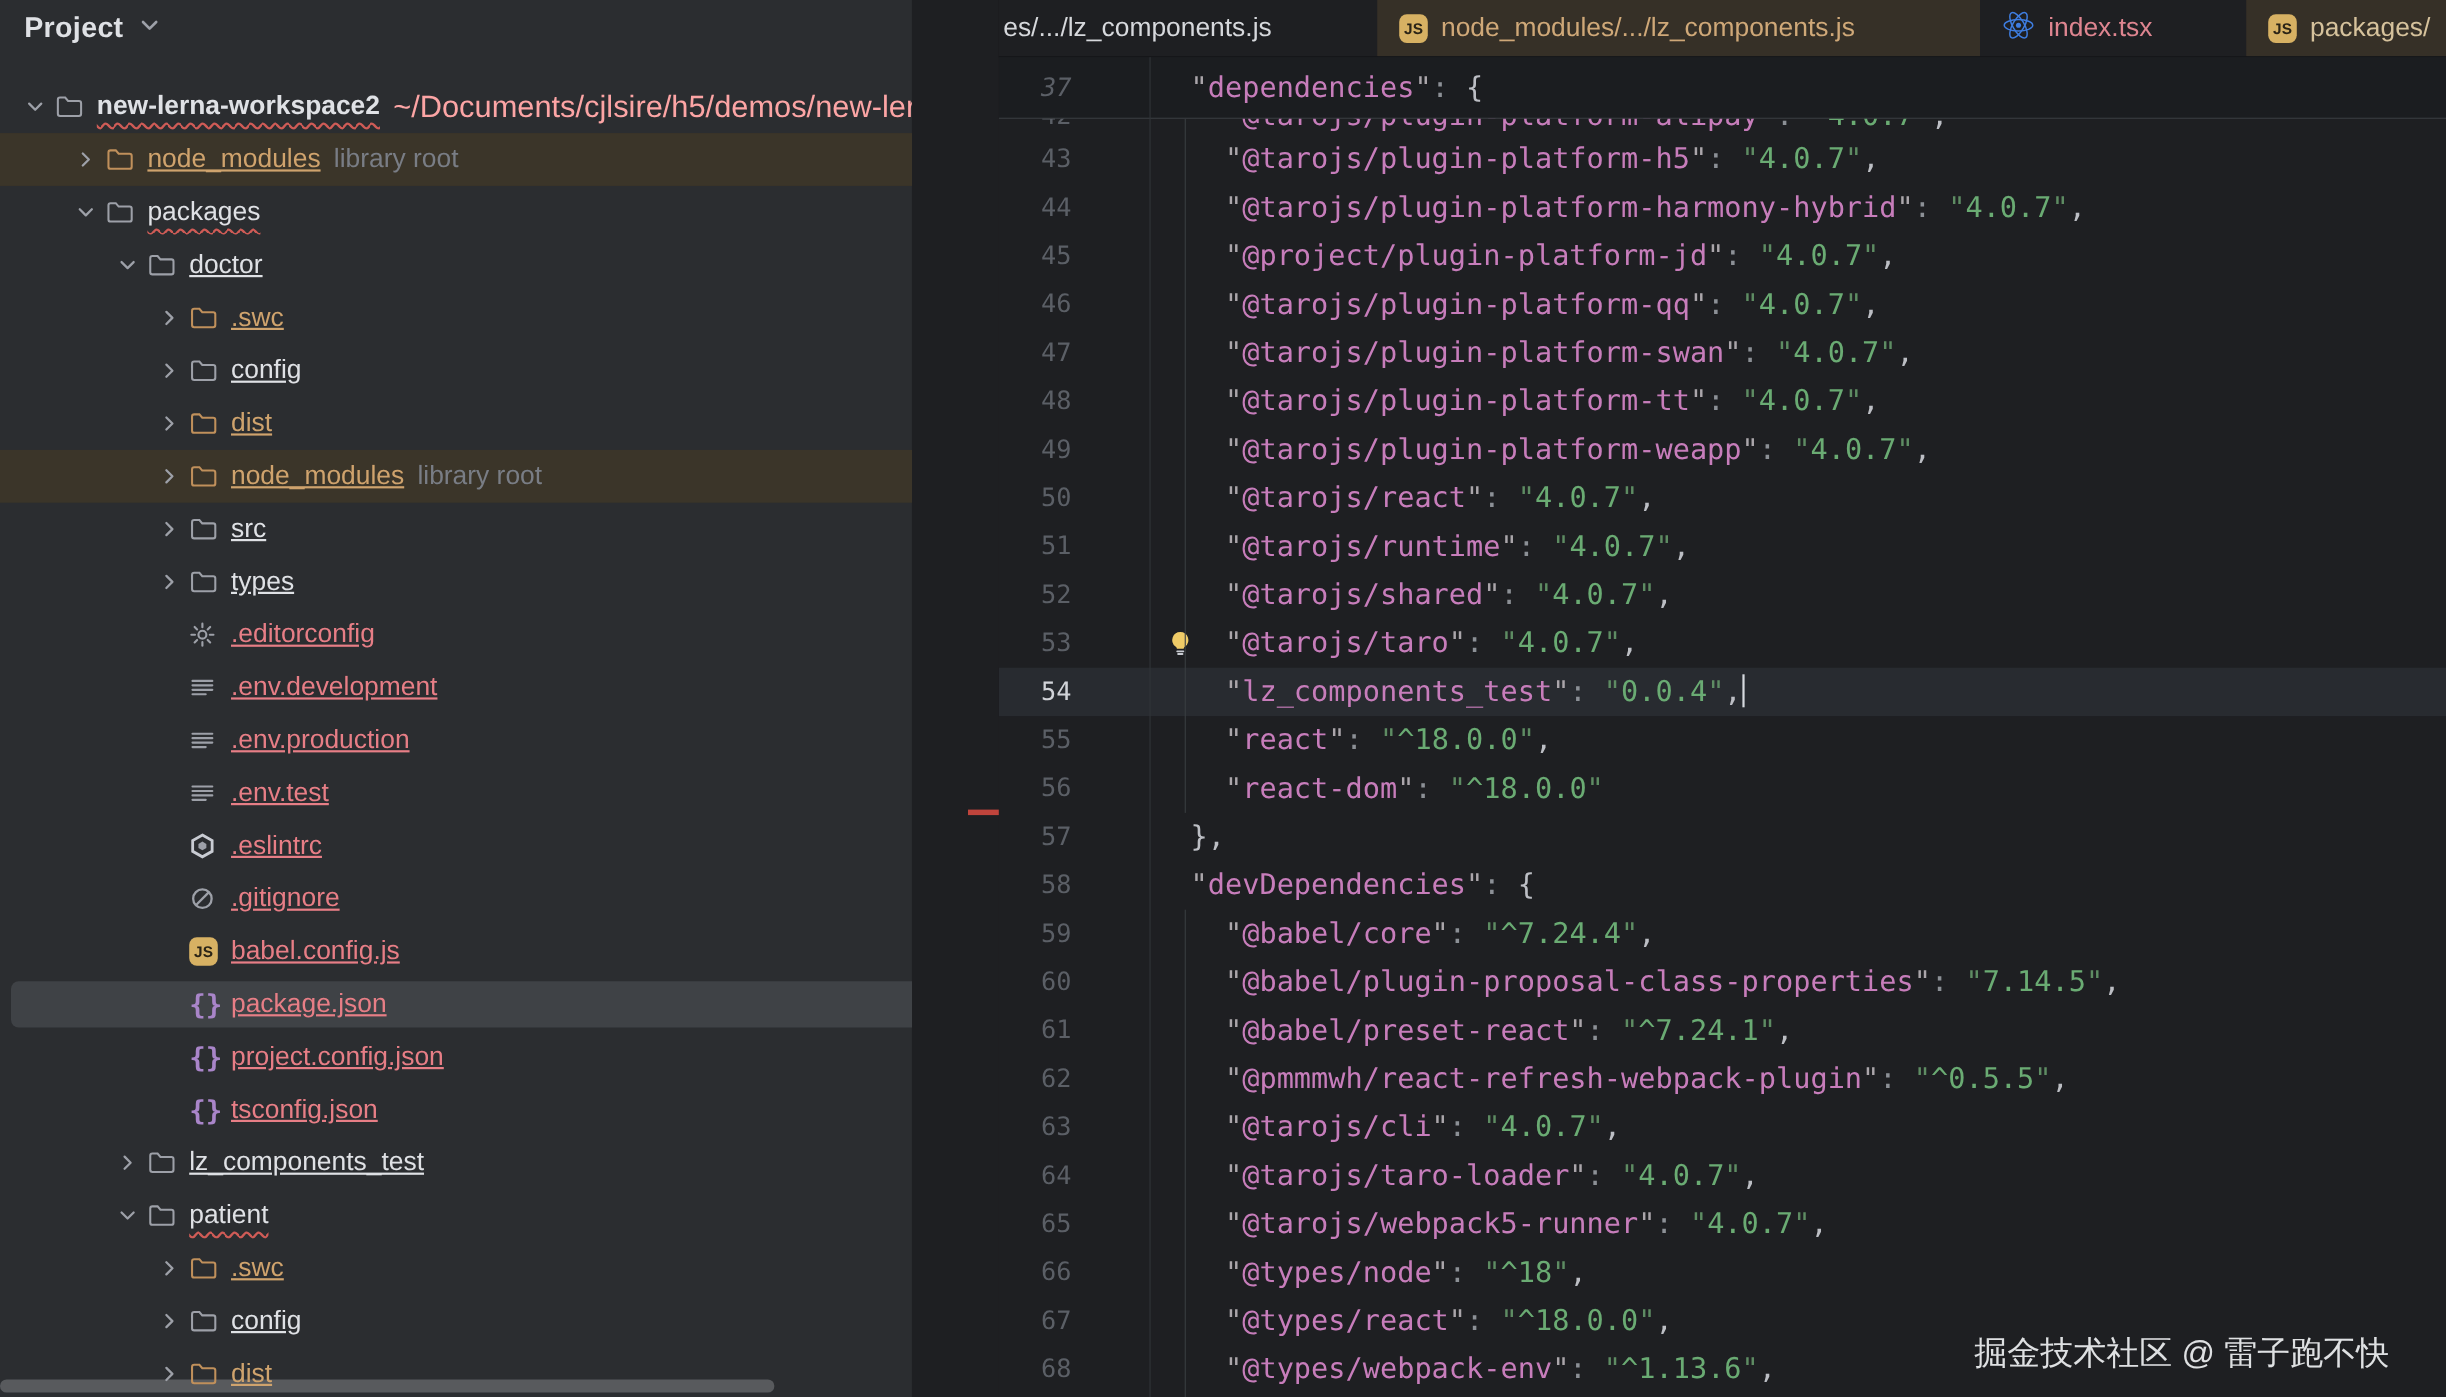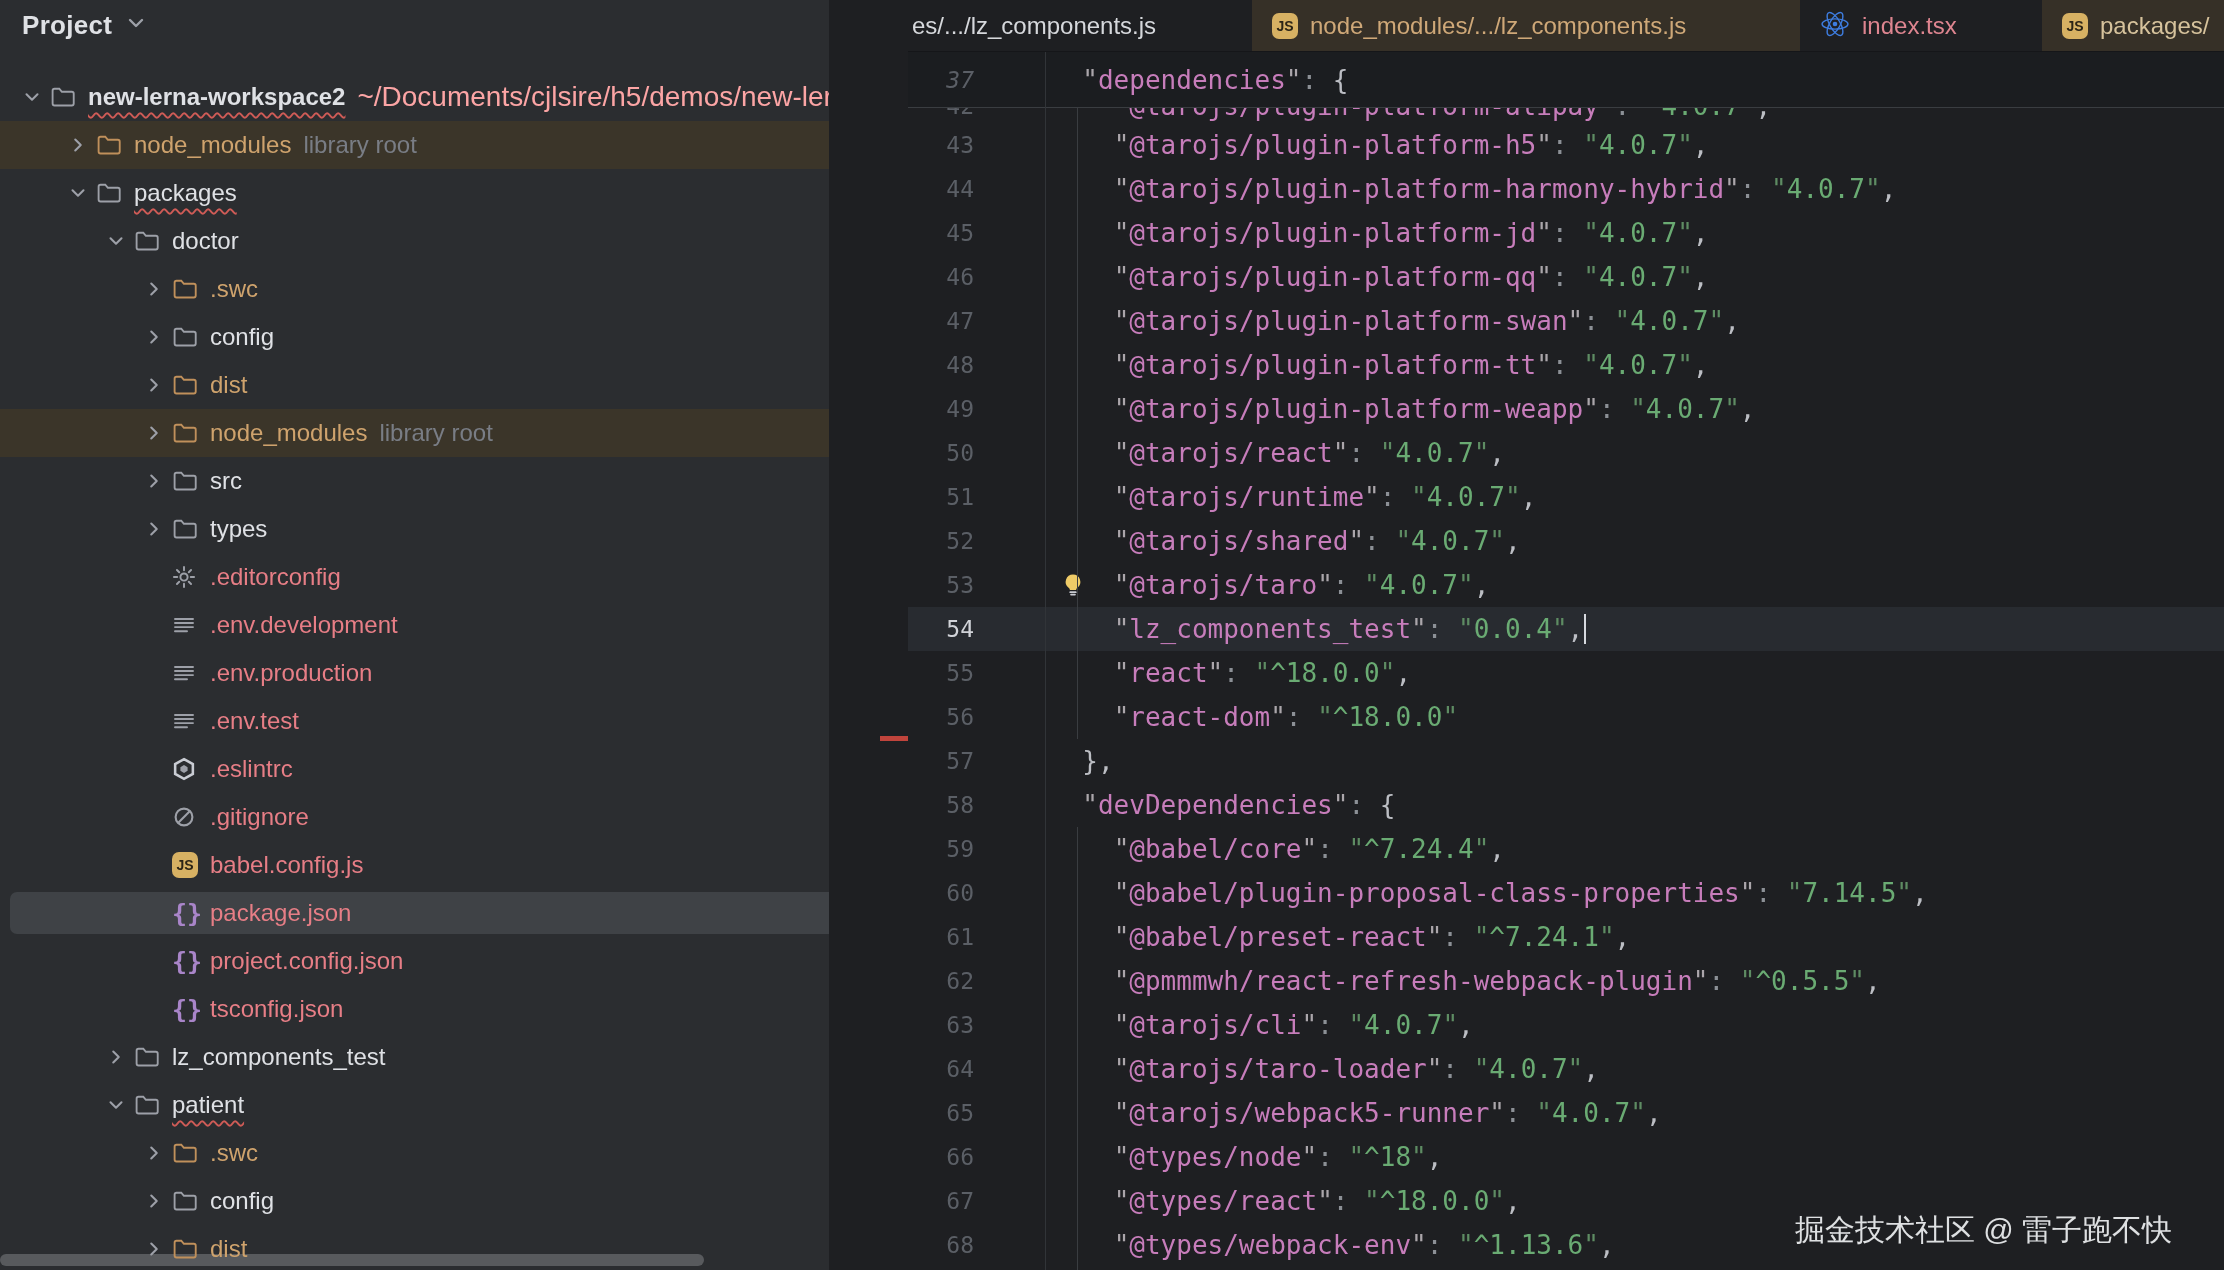--- a/index.html
+++ b/index.html
@@ -24,21 +24,21 @@
     white-space:nowrap; overflow:hidden; width:908px;
   }
   .tree-row.hl-lib { background:#3B3529; }
   .tree-row.selected::before {
     content:''; position:absolute; left:10px; right:48px; top:3px; bottom:3px;
     background:#3F4246; border-radius:7px; z-index:0;
   }
   .tree-row > * { position:relative; z-index:1; }
   .chev-slot { width:36px; flex:none; display:flex; align-items:center; justify-content:center; }
   .icon-slot { width:36px; flex:none; display:flex; align-items:center; }
-  .tree-label { font-size:24px; color:#DFE1E5; margin-left:2px; }
+  .tree-label { font-size:24px; color:#DFE1E5; margin-left:2px;text-decoration:underline; }
   .c-orange { color:#CFA36D; }
   .c-pink   { color:#E77E86; }
   .bold     { font-weight:bold; }
   .badge { font-size:24px; color:#797D85; margin-left:12px; }
   .pathtxt { font-size:28px; color:#fca5a5; margin-left:12px; }
   .squig {
     text-decoration: underline; text-decoration-style: wavy;
     text-decoration-color:#CF5B56; text-decoration-thickness:2px;
     text-underline-offset:7px;
   }
@@ -451,21 +451,21 @@
       <div class="code-row">
         <span class="gutter">43</span>
         <span class="codeln"><span>    </span><span class="kq">"</span><span class="k">@tarojs/plugin-platform-h5</span><span class="kq">"</span><span class="pn">:</span> <span class="vq">"</span><span class="v">4.0.7</span><span class="vq">"</span><span class="br">,</span></span>
       </div>
       <div class="code-row">
         <span class="gutter">44</span>
         <span class="codeln"><span>    </span><span class="kq">"</span><span class="k">@tarojs/plugin-platform-harmony-hybrid</span><span class="kq">"</span><span class="pn">:</span> <span class="vq">"</span><span class="v">4.0.7</span><span class="vq">"</span><span class="br">,</span></span>
       </div>
       <div class="code-row">
         <span class="gutter">45</span>
-        <span class="codeln"><span>    </span><span class="kq">"</span><span class="k">@tarojs/plugin-platform-jd</span><span class="kq">"</span><span class="pn">:</span> <span class="vq">"</span><span class="v">4.0.7</span><span class="vq">"</span><span class="br">,</span></span>
+        <span class="codeln"><span>    </span><span class="kq">"</span><span class="k">@project/plugin-platform-jd</span><span class="kq">"</span><span class="pn">:</span> <span class="vq">"</span><span class="v">4.0.7</span><span class="vq">"</span><span class="br">,</span></span>
       </div>
       <div class="code-row">
         <span class="gutter">46</span>
         <span class="codeln"><span>    </span><span class="kq">"</span><span class="k">@tarojs/plugin-platform-qq</span><span class="kq">"</span><span class="pn">:</span> <span class="vq">"</span><span class="v">4.0.7</span><span class="vq">"</span><span class="br">,</span></span>
       </div>
       <div class="code-row">
         <span class="gutter">47</span>
         <span class="codeln"><span>    </span><span class="kq">"</span><span class="k">@tarojs/plugin-platform-swan</span><span class="kq">"</span><span class="pn">:</span> <span class="vq">"</span><span class="v">4.0.7</span><span class="vq">"</span><span class="br">,</span></span>
       </div>
       <div class="code-row">

